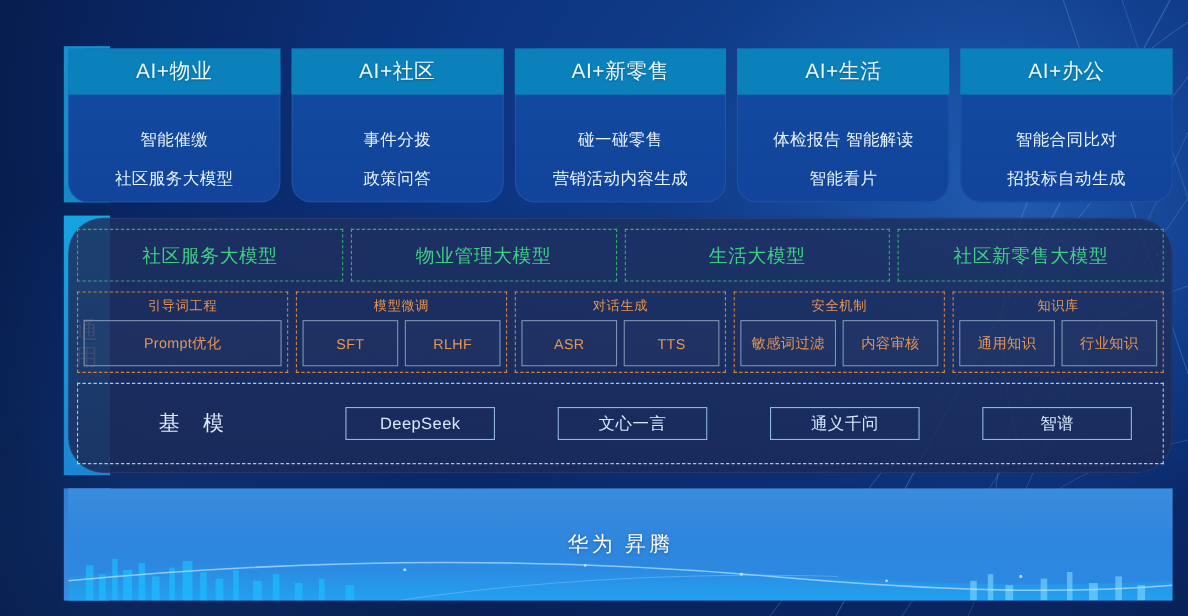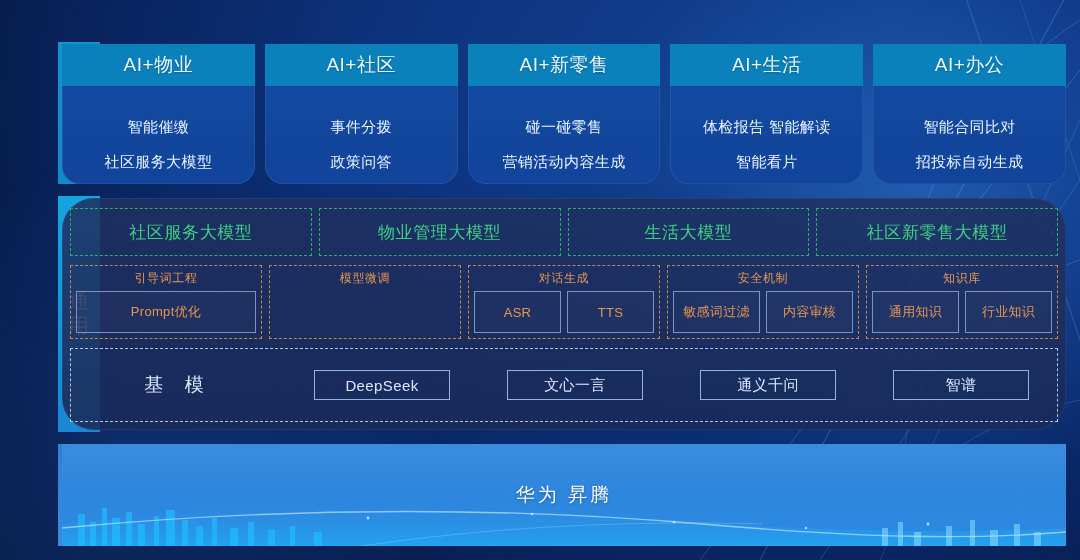--- a/index.html
+++ b/index.html
@@ -243,20 +243,24 @@
 
       <div class="cap-box">
         <div class="cap-title">引导词工程</div>
         <div class="cap-chips">
           <div class="chip">Prompt优化</div>
         </div>
       </div>
 
       <div class="cap-box">
         <div class="cap-title">模型微调</div>
+        <div class="cap-chips">
+          <div class="chip">SFT</div>
+          <div class="chip">RLHF</div>
+        </div>
       </div>
 
       <div class="cap-box">
         <div class="cap-title">对话生成</div>
         <div class="cap-chips">
           <div class="chip">ASR</div>
           <div class="chip">TTS</div>
         </div>
       </div>
 

